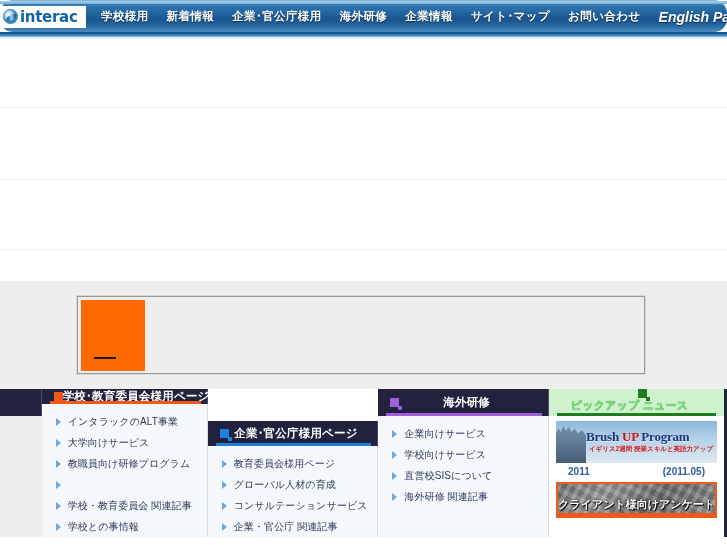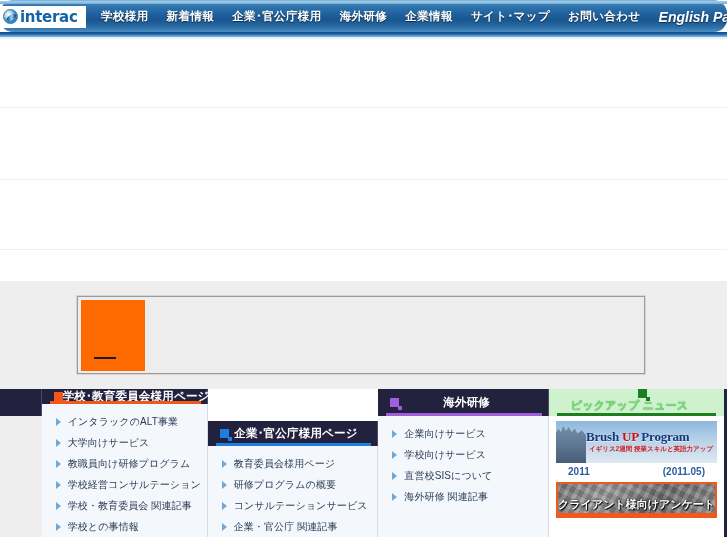--- a/index.html
+++ b/index.html
@@ -332,21 +332,20 @@
       <div class="link-row">
         <span class="tri"></span>
         <span class="link-label">大学向けサービス</span>
       </div>
       <div class="link-row">
         <span class="tri"></span>
         <span class="link-label">教職員向け研修プログラム</span>
       </div>
       <div class="link-row">
         <span class="tri"></span>
-        <span class="link-label">学校経営コンサルテーション</span>
       </div>
       <div class="link-row">
         <span class="tri"></span>
         <span class="link-label">学校・教育委員会 関連記事</span>
       </div>
       <div class="link-row">
         <span class="tri"></span>
         <span class="link-label">学校との事情報</span>
       </div>
     </div>
@@ -358,21 +357,21 @@
       <span class="hdr-title">企業･官公庁様用ページ</span>
       <span class="hdr-accent acc-blue"></span>
     </div>
     <div class="links">
       <div class="link-row">
         <span class="tri"></span>
         <span class="link-label">教育委員会様用ページ</span>
       </div>
       <div class="link-row">
         <span class="tri"></span>
-        <span class="link-label">研修プログラムの概要</span>
+        <span class="link-label">グローバル人材の育成</span>
       </div>
       <div class="link-row">
         <span class="tri"></span>
         <span class="link-label">コンサルテーションサービス</span>
       </div>
       <div class="link-row">
         <span class="tri"></span>
         <span class="link-label">企業・官公庁 関連記事</span>
       </div>
     </div>

